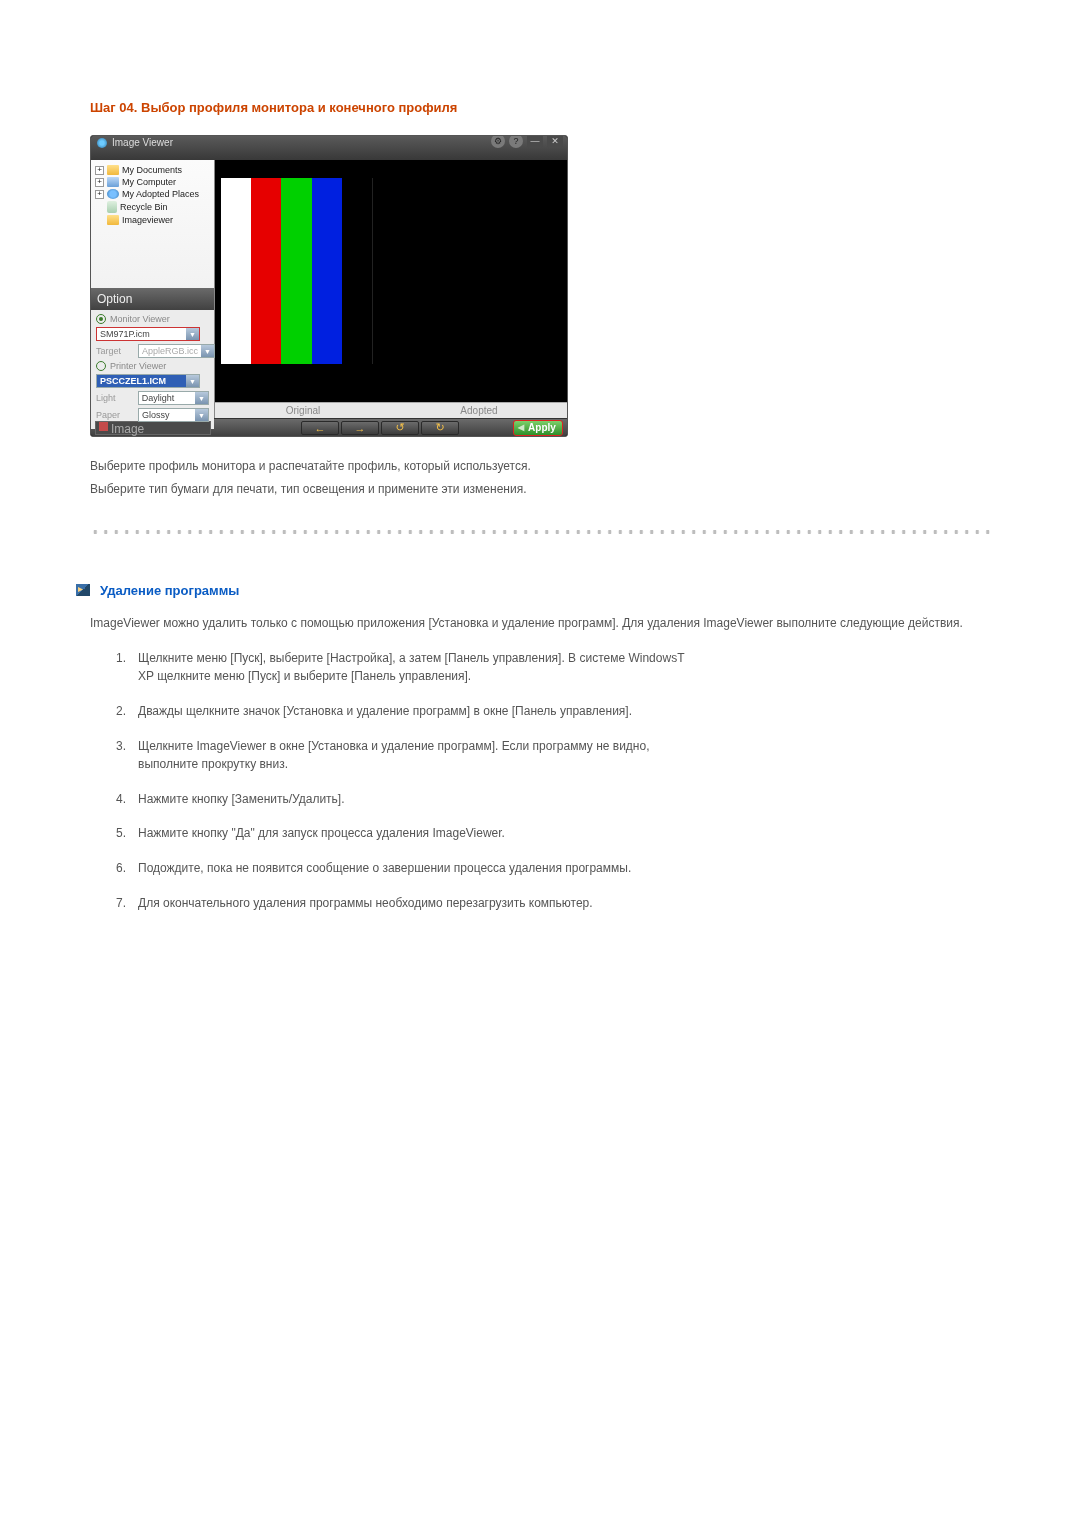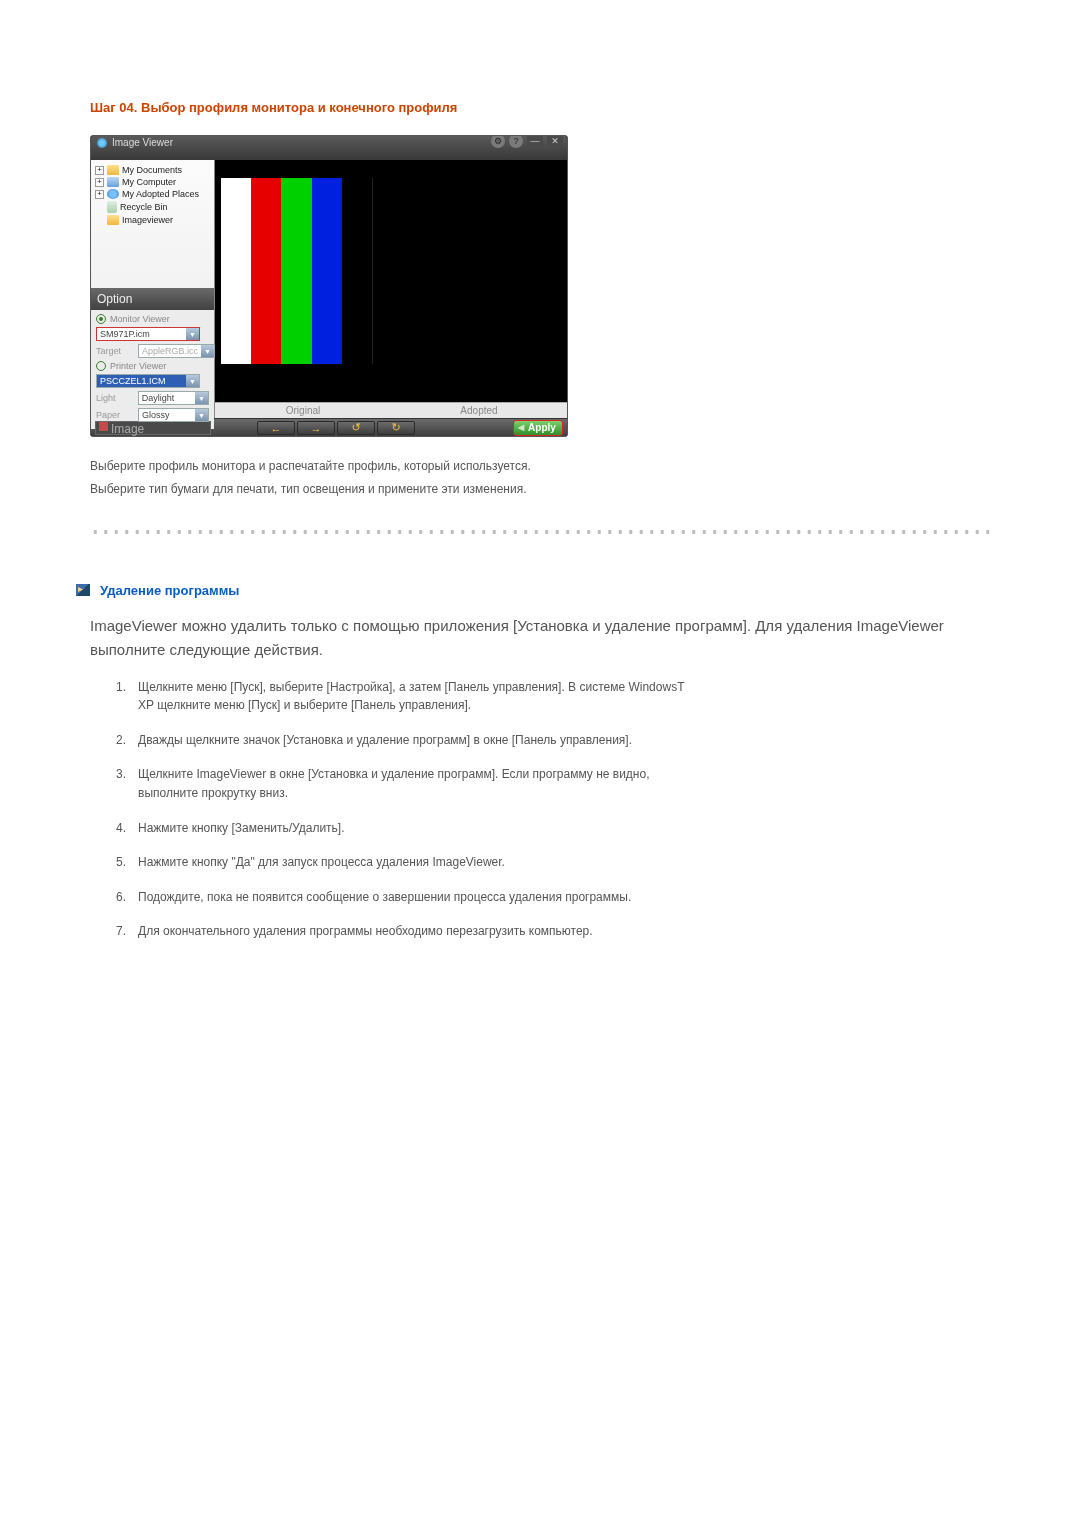--- a/index.html
+++ b/index.html
@@ -149,21 +149,21 @@
     }
     .select.full{width:104px;}
     .select .val{padding:0 3px;flex:1;white-space:nowrap;overflow:hidden;}
     .select .arrow{
       width:13px;height:100%;
       background:linear-gradient(#b7c9dc,#7a94b0);
       display:flex;align-items:center;justify-content:center;
       color:#fff;font-size:7px;
     }
     .select.hl{background:#2f5fb5;}
-    .select.hl .val{color:#fff;}
+    .select.hl .val{color:#fff;font-weight:bold;}
     .select.red{border:1px solid #c33;}
     .select.dim .val{color:#aaa;}
     .row-inline{display:flex;align-items:center;gap:20px;margin-bottom:3px;}
     .row-inline .lbl{color:#999;font-size:9px;width:22px;}
     .vw-canvas {
       flex: 1;
       background: #000;
       position: relative;
       display:flex;
       flex-direction:column;
@@ -200,21 +200,20 @@
       color:#f6c24a;font-size:11px;
     }
     .apply-btn{
       width:50px;height:16px;
       background:linear-gradient(#7cd06a,#2f8f2a);
       border:1px solid #d22;border-radius:3px;
       color:#fff;font-size:10px;font-weight:bold;
       display:flex;align-items:center;justify-content:center;
       padding-left:8px;
       position:relative;
-      margin-left:44px;
     }
     .apply-btn::before{
       content:"◀";position:absolute;left:4px;font-size:8px;color:#cfe9c8;
     }
     .desc-text {
       font-size: 12px;
       color: #555;
       line-height: 1.9;
     }
     .dots-divider {
@@ -238,21 +237,21 @@
     }
     .sec-icon::after{
       content:"▸";position:absolute;left:2px;top:-1px;font-size:10px;color:#ffd27a;
     }
     .sec-title {
       color: #0a5cc4;
       font-size: 13px;
       font-weight: bold;
     }
     .intro-text {
-      font-size: 15px;
+      font-size: 12px;
       color: #555;
       line-height: 1.6;
       margin-bottom: 16px;
     }
     .steps-list {
       list-style: none;
       padding-left: 22px;
     }
     .steps-list li {
       display: flex;

